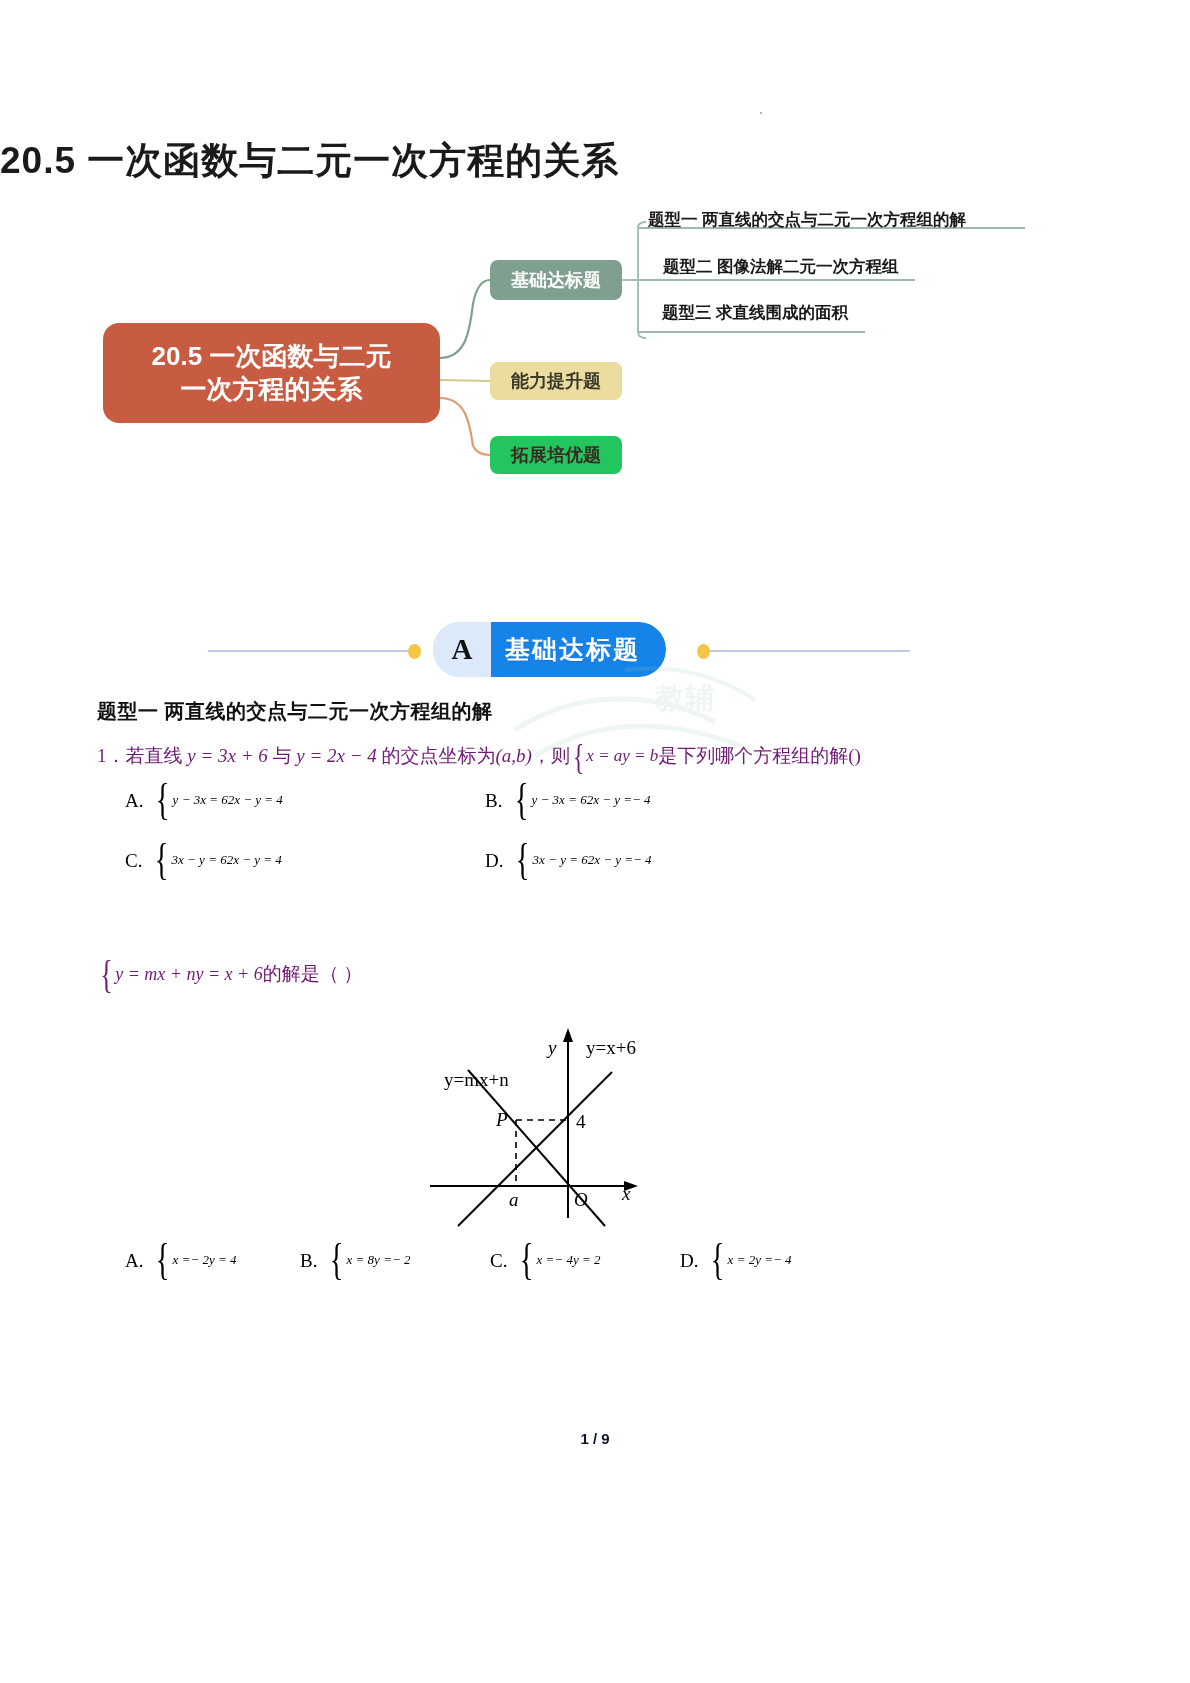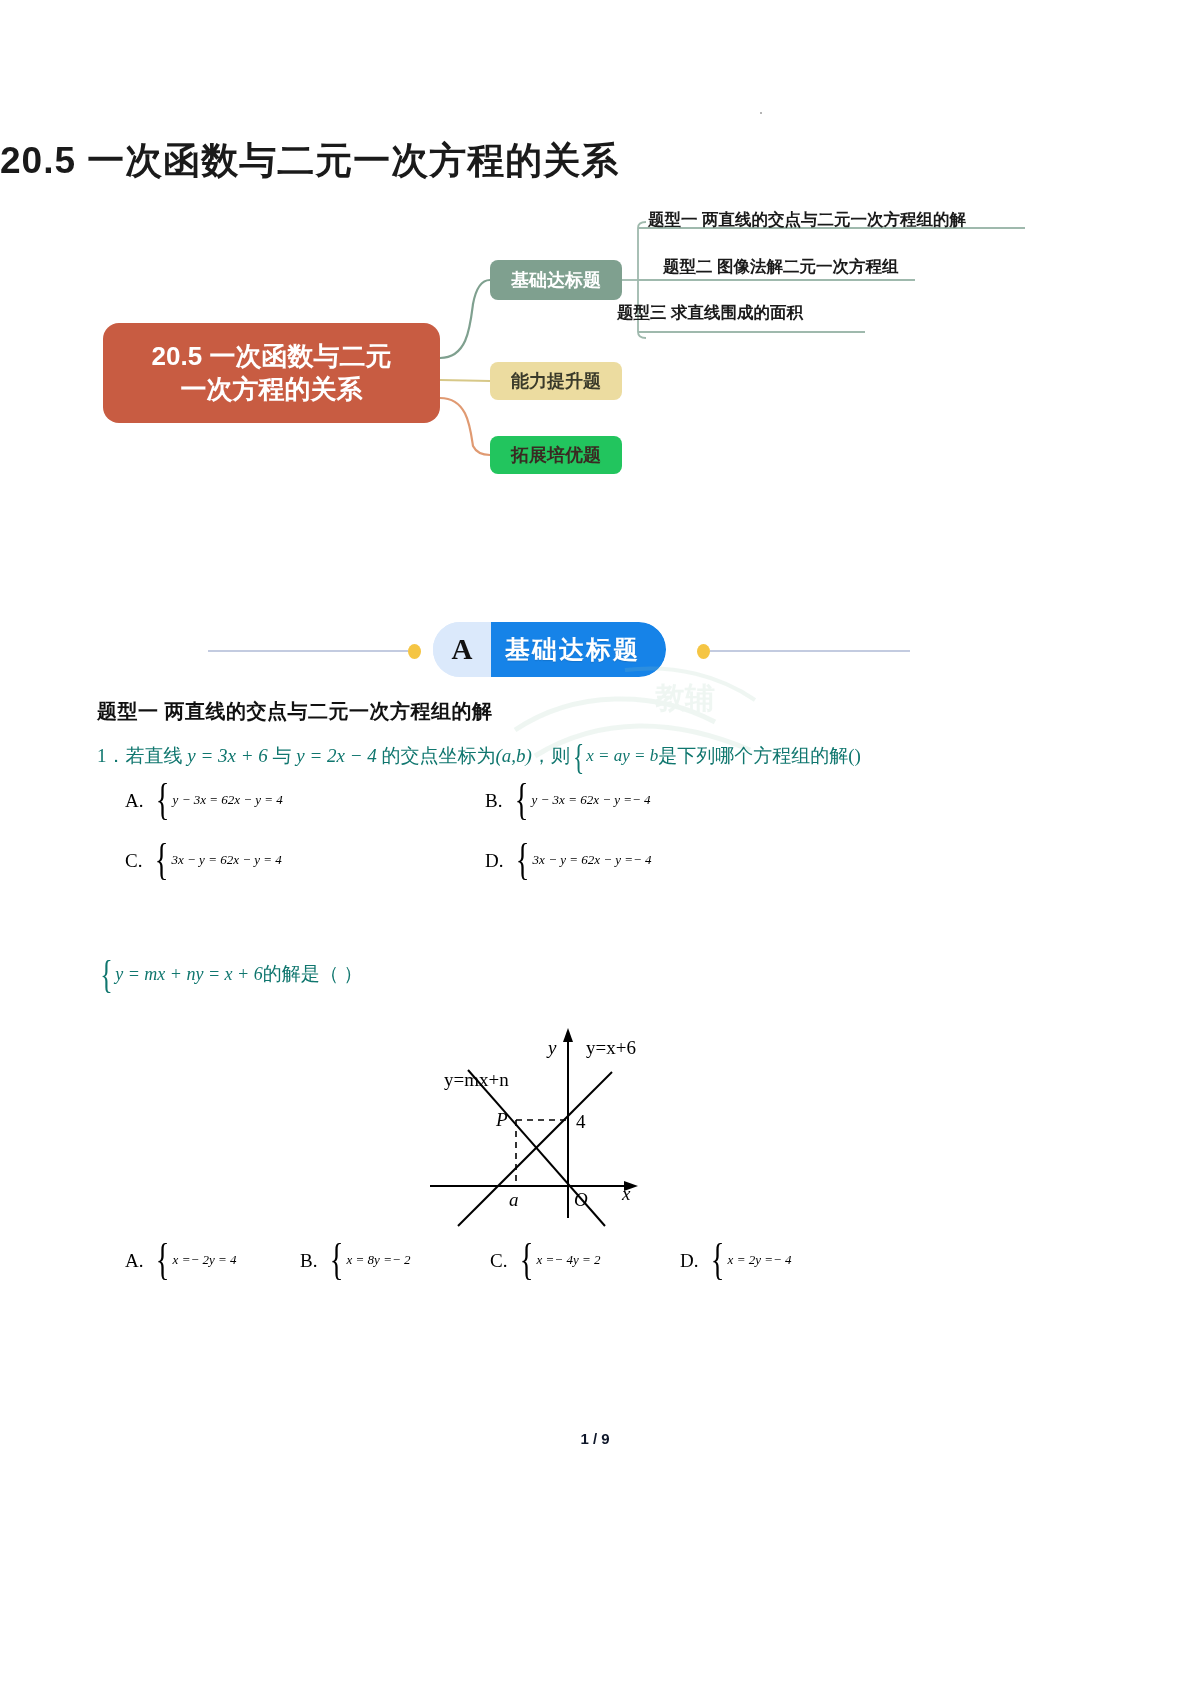--- a/index.html
+++ b/index.html
@@ -99,21 +99,21 @@
   .mm-leaf {
     position: absolute;
     font-family: "Liberation Sans", "DejaVu Sans", sans-serif;
     font-weight: bold;
     font-size: 16.5px;
     color: #1a1a1a;
     white-space: nowrap;
   }
   .mm-leaf1 { left: 553px; top: 11px; }
   .mm-leaf2 { left: 553px; top: 58px; margin-left: 15px; }
-  .mm-leaf3 { left: 522px; top: 104px; }
+  .mm-leaf3 { left: 567px; top: 104px; }
 
   
   .section-band {
     position: absolute;
     left: 0; top: 622px;
     width: 1190px; height: 58px;
   }
   .band-line {
     position: absolute;
     top: 28px;
@@ -183,21 +183,21 @@
     font-weight: bold;
     font-size: 20px;
     color: #111;
     letter-spacing: .5px;
   }
 
   .q-line {
     position: absolute;
     font-size: 19px;
     line-height: 1.5;
-    color: #0f766e;
+    color: #701a75;
     white-space: nowrap;
   }
   .q1 { left: 97px; top: 742px; }
   .q2 { left: 97px; top: 916px; }
   .q2b { left: 97px; top: 960px; white-space: nowrap; }
 
   i.v { font-style: italic; font-family: "Liberation Serif", serif; }
 
   
   .sys {

